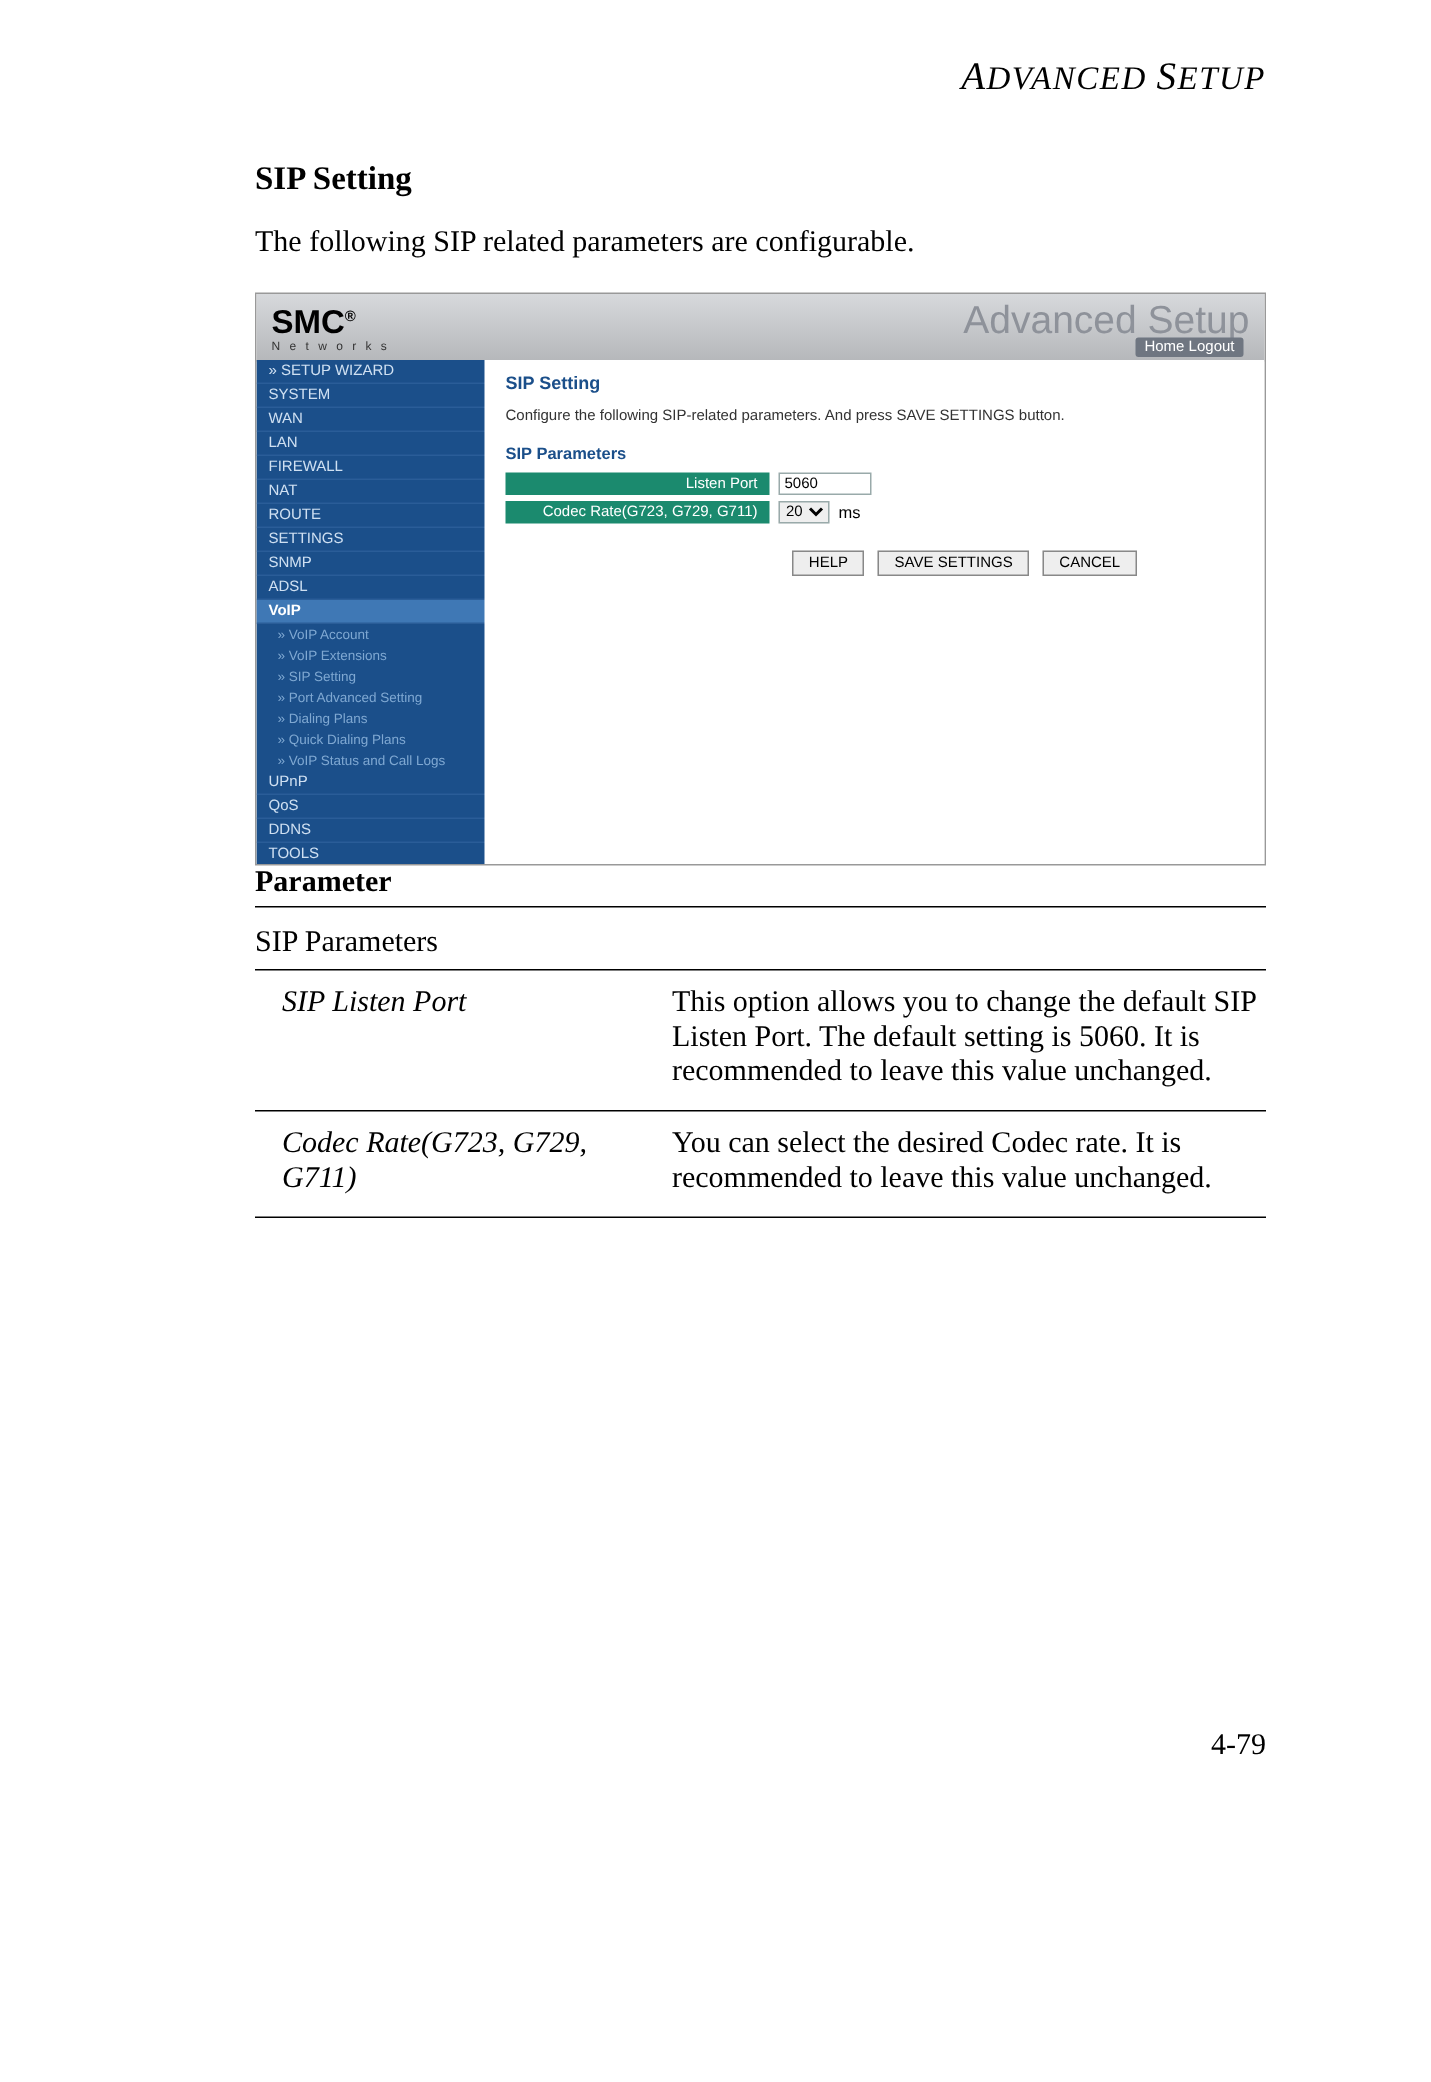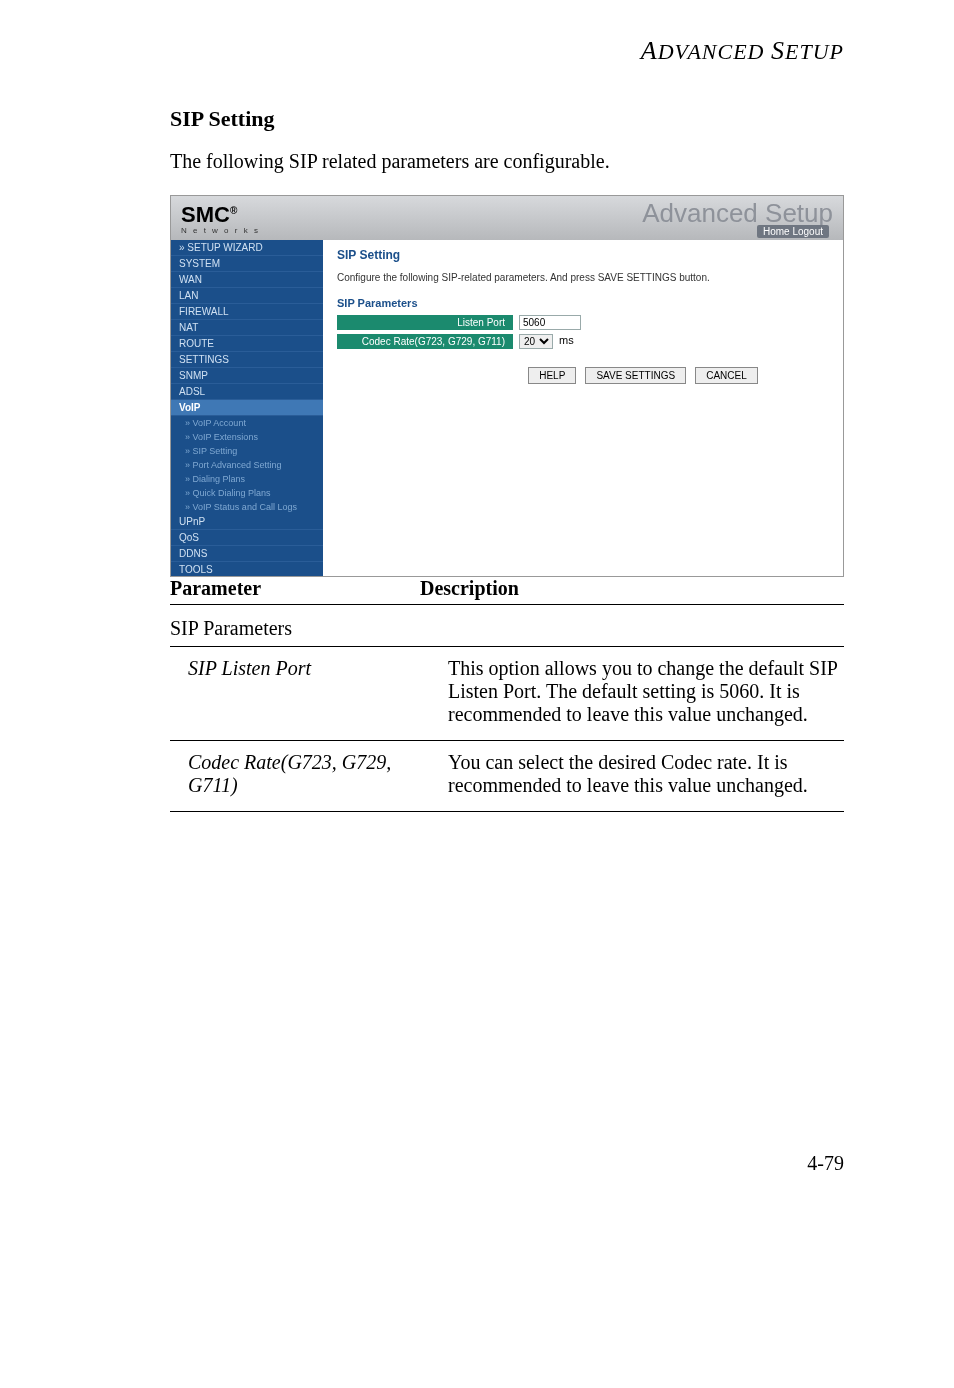--- a/index.html
+++ b/index.html
@@ -135,21 +135,21 @@
     margin-bottom: 14px;
   }
   .section-label {
     color: #1b4f8a;
     font-weight: bold;
     font-size: 11px;
     margin-bottom: 6px;
   }
   .form-row {
     display: flex;
-    align-items: flex-start;
+    align-items: center;
     gap: 6px;
     margin-bottom: 4px;
   }
   .form-row .label {
     background: #1b8a6e;
     color: #fff;
     padding: 2px 8px;
     font-size: 10px;
     width: 176px;
     text-align: right;
@@ -279,21 +279,20 @@
       <div class="btn-row">
         <button>HELP</button>
         <button>SAVE SETTINGS</button>
         <button>CANCEL</button>
       </div>
     </div>
   </div>
 
   <div class="param-heading">
     <div class="c1">Parameter</div>
-    <div class="c2">Description</div>
   </div>
 
   <div class="param-row-heading">SIP Parameters</div>
 
   <div class="param-row">
     <div class="c1">SIP Listen Port</div>
     <div class="c2">This option allows you to change the default SIP Listen Port. The default setting is 5060. It is recommended to leave this value unchanged.</div>
   </div>
 
   <div class="param-row">

